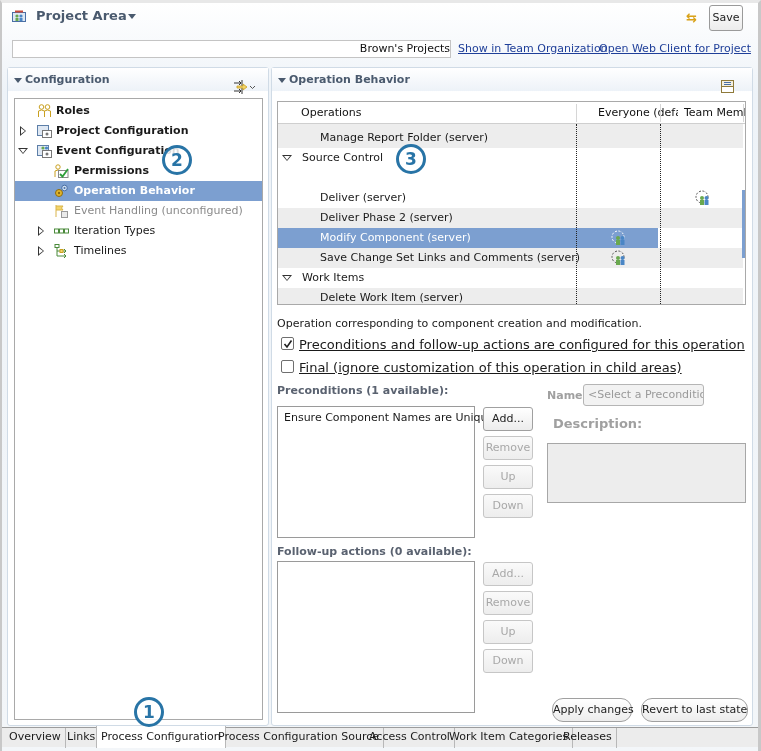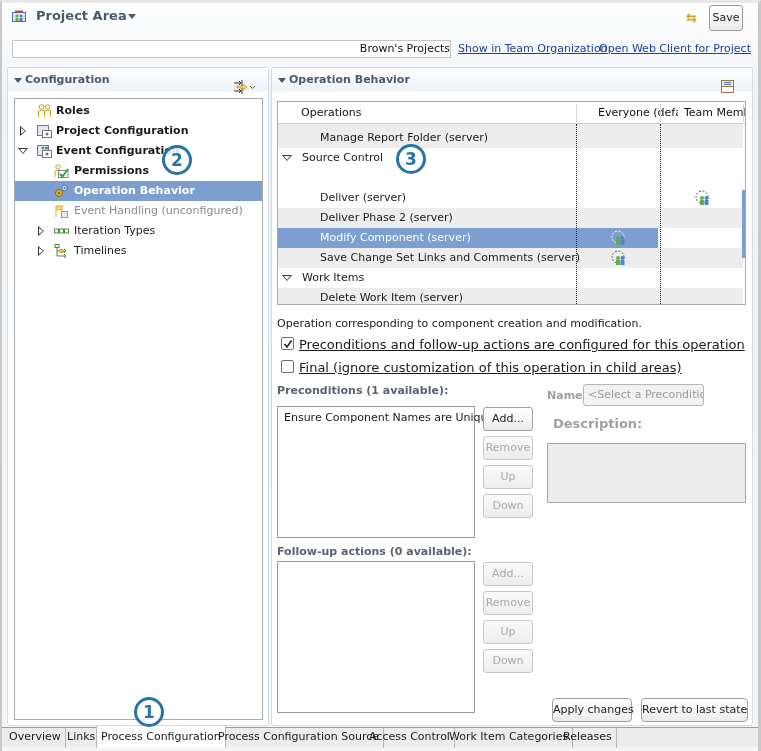--- a/index.html
+++ b/index.html
@@ -59,21 +59,21 @@
   .list { position: absolute; border: 1px solid #9a9a9a; background: #fff; }
   .list-item { position: absolute; left: 6px; top: 4px; font-size: 11px; white-space: nowrap; }
   .btn { position: absolute; width: 50px; height: 24px; border: 1px solid #a0a0a0; border-radius: 3px; background: linear-gradient(#fff, #ececec); font-size: 11px; text-align: center; line-height: 22px; color: #222; }
   .btn.dis { color: #a8a8a8; border-color: #c6c6c6; background: linear-gradient(#fafafa, #ededed); }
 
   .name-lbl { position: absolute; left: 547px; top: 389px; color: #a0a0a0; font-weight: bold; font-size: 11px; }
   .name-sel { position: absolute; left: 583px; top: 384px; width: 121px; height: 22px; border: 1px solid #b5b5b5; border-radius: 3px; background: #f2f2f2; color: #9a9a9a; font-size: 11px; line-height: 20px; padding-left: 4px; white-space: nowrap; overflow: hidden; }
   .desc-lbl { position: absolute; left: 547px; top: 416px; color: #a0a0a0; font-weight: bold; font-size: 13px; margin-left: 6px; }
   .desc-box { position: absolute; left: 547px; top: 443px; width: 199px; height: 60px; border: 1px solid #a7a7a7; background: #ededed; }
 
-  .bottom-btn { position: absolute; height: 24px; border: 1px solid #a0a0a0; border-radius: 4px; background: linear-gradient(#fff, #ececec); font-size: 11px; line-height: 22px; text-align: center; color: #222; white-space: nowrap; }
+  .bottom-btn { position: absolute; height: 24px; border: 1px solid #a0a0a0; border-radius: 11px; background: linear-gradient(#fff, #ececec); font-size: 11px; line-height: 22px; text-align: center; color: #222; white-space: nowrap; }
 
   
   .tabbar { position: absolute; left: 2px; top: 727px; width: 756px; height: 20px; border-top: 1px solid #9c9c9c; background: #ececec; }
   .tab { position: absolute; top: 0; height: 20px; line-height: 18px; font-size: 11px; padding: 0 4px; border-right: 1px solid #b8b8b8; white-space: nowrap; color: #1a1a1a; }
   .tab.active { background: #fff; top: -2px; height: 22px; line-height: 22px; border-left: 1px solid #b8b8b8; }
 
   
   .callout { position: absolute; width: 30px; height: 30px; border: 3px solid #2874a6; border-radius: 50%; color: #2874a6; font-weight: bold; font-size: 17px; text-align: center; line-height: 24px; background: rgba(255,255,255,0.85); }
 </style>
 </head>

